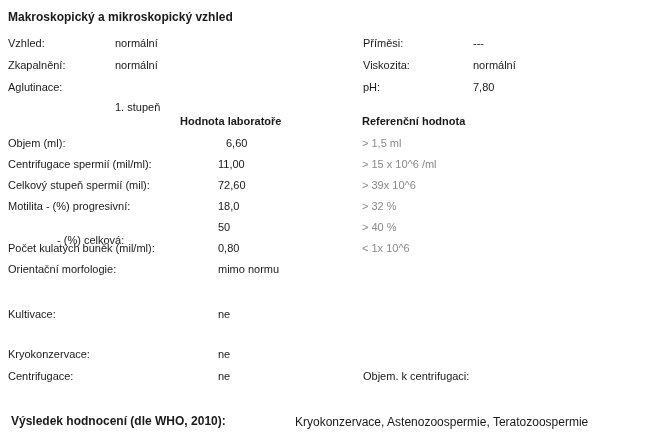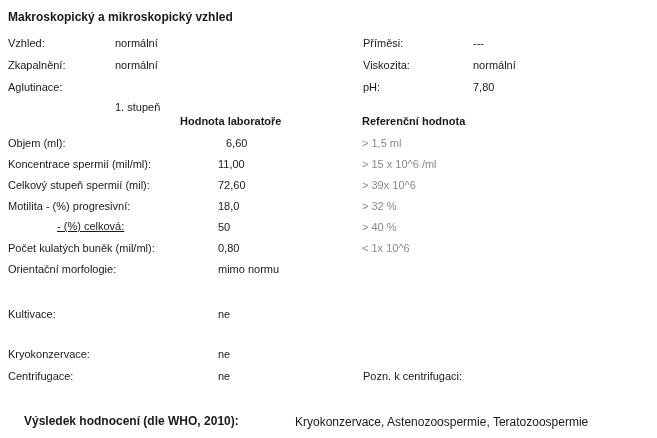--- a/index.html
+++ b/index.html
@@ -41,36 +41,36 @@
 
   <div class="abs b" style="left:180px;top:115px;">Hodnota laboratoře</div>
   <div class="abs b" style="left:362px;top:115px;">Referenční hodnota</div>
 
   <div>
     <div class="abs" style="left:8px;top:137px;">Objem (ml):</div>
     <div class="abs" style="left:226px;top:137px;">6,60</div>
     <div class="abs g" style="left:362px;top:137px;">&gt; 1,5 ml</div>
   </div>
   <div>
-    <div class="abs" style="left:8px;top:158px;">Koncentrace spermií (mil/ml):</div>
+    <div class="abs" style="left:8px;top:158px;">Centrifugace spermií (mil/ml):</div>
     <div class="abs" style="left:218px;top:158px;">11,00</div>
     <div class="abs g" style="left:362px;top:158px;">&gt; 15 x 10^6 /ml</div>
   </div>
   <div>
     <div class="abs" style="left:8px;top:179px;">Celkový stupeň spermií (mil):</div>
     <div class="abs" style="left:218px;top:179px;">72,60</div>
     <div class="abs g" style="left:362px;top:179px;">&gt; 39x 10^6</div>
   </div>
   <div>
     <div class="abs" style="left:8px;top:200px;">Motilita - (%) progresivní:</div>
     <div class="abs" style="left:218px;top:200px;">18,0</div>
     <div class="abs g" style="left:362px;top:200px;">&gt; 32 %</div>
   </div>
   <div>
-    <div class="abs" style="left:57px;top:220px;text-decoration:underline;">- (%) celková:</div>
+    <div class="abs" style="left:57px;top:234px;">- (%) celková:</div>
     <div class="abs" style="left:218px;top:221px;">50</div>
     <div class="abs g" style="left:362px;top:221px;">&gt; 40 %</div>
   </div>
   <div>
     <div class="abs" style="left:8px;top:242px;">Počet kulatých buněk (mil/ml):</div>
     <div class="abs" style="left:218px;top:242px;">0,80</div>
     <div class="abs g" style="left:362px;top:242px;">&lt; 1x 10^6</div>
   </div>
   <div>
     <div class="abs" style="left:8px;top:263px;">Orientační morfologie:</div>
@@ -78,18 +78,18 @@
   </div>
 
   <div class="abs" style="left:8px;top:308px;">Kultivace:</div>
   <div class="abs" style="left:218px;top:308px;">ne</div>
 
   <div class="abs" style="left:8px;top:348px;">Kryokonzervace:</div>
   <div class="abs" style="left:218px;top:348px;">ne</div>
 
   <div class="abs" style="left:8px;top:370px;">Centrifugace:</div>
   <div class="abs" style="left:218px;top:370px;">ne</div>
-  <div class="abs" style="left:363px;top:370px;">Pozn. k centrifugaci:</div>
+  <div class="abs" style="left:363px;top:370px;">Objem. k centrifugaci:</div>
 
-  <div class="abs b t12" style="left:24px;top:414px;">Výsledek hodnocení (dle WHO, 2010):</div>
+  <div class="abs b t12" style="left:11px;top:414px;">Výsledek hodnocení (dle WHO, 2010):</div>
   <div class="abs t12" style="left:295px;top:415px;">Kryokonzervace, Astenozoospermie, Teratozoospermie</div>
 
 </div>
 
 </body></html>

